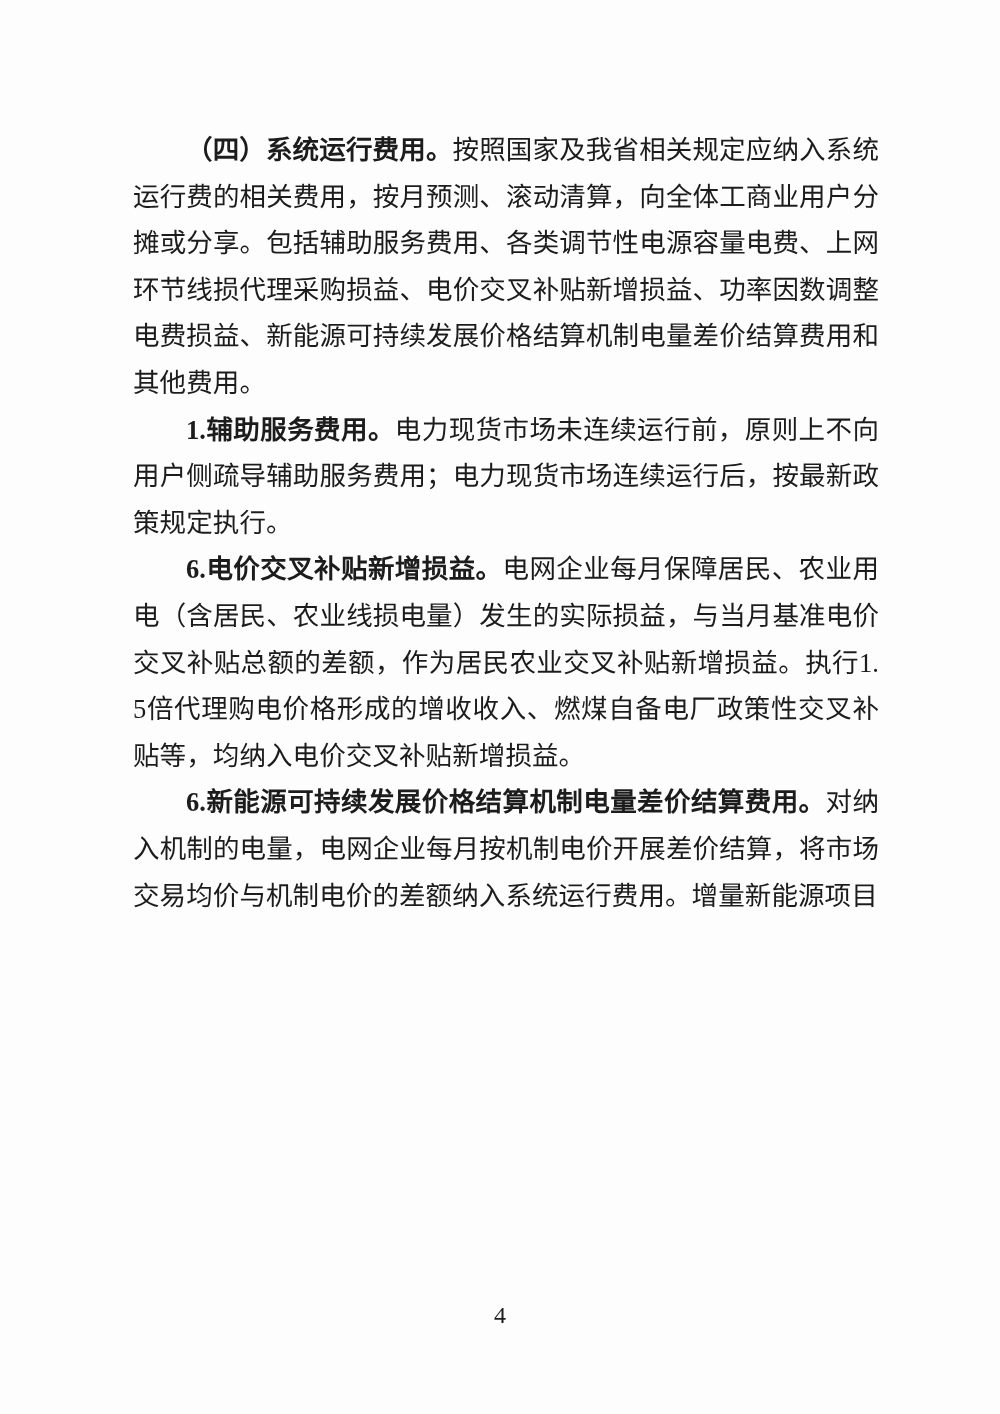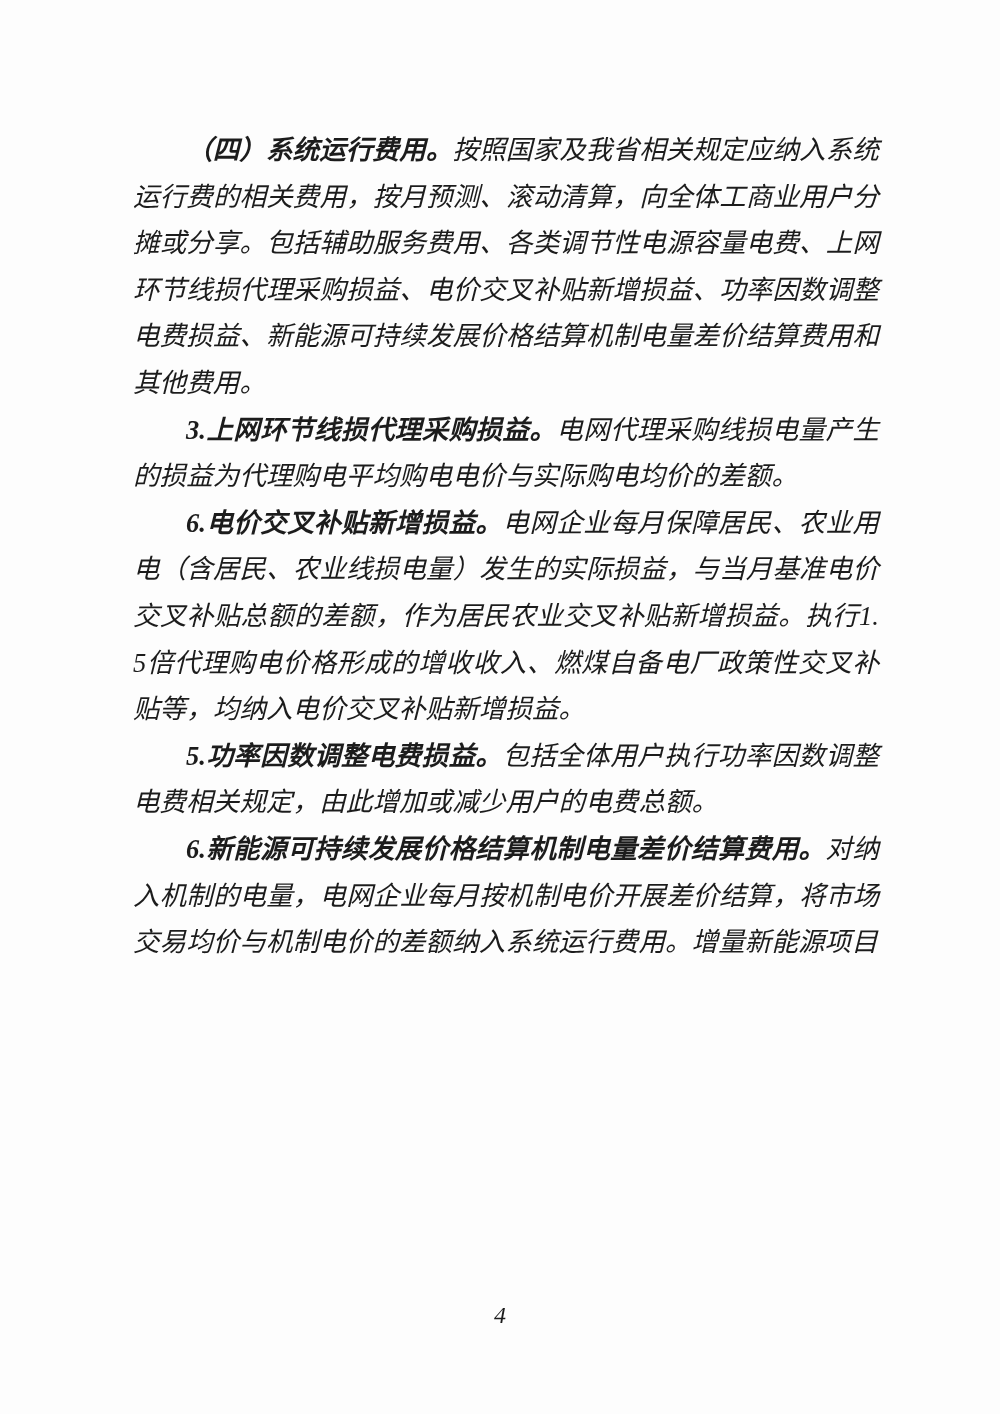--- a/index.html
+++ b/index.html
@@ -9,21 +9,20 @@
   }
   .page {
     position: relative;
     width: 1000px;
     height: 1414px;
     background: #fdfdfd;
     font-family: "Liberation Serif", "DejaVu Serif", serif;
     color: #1c1c1c;
     overflow: hidden;
     box-sizing: border-box;
-    font-style: italic;
   }
   .content {
     position: absolute;
     left: 133px;
     top: 127px;
     width: 746px;
   }
   .para {
     margin: 0;
     font-size: 26.5px;
@@ -49,26 +48,25 @@
   }
 </style>
 </head>
 <body>
 
 <div class="page">
   <div class="content">
 
     <p class="para"><span class="lead">（四）系统运行费用。</span><span class="body-text">按照国家及我省相关规定应纳入系统运行费的相关费用，按月预测、滚动清算，向全体工商业用户分摊或分享。包括辅助服务费用、各类调节性电源容量电费、上网环节线损代理采购损益、电价交叉补贴新增损益、功率因数调整电费损益、新能源可持续发展价格结算机制电量差价结算费用和其他费用。</span></p>
 
+    <p class="para"><span class="lead">1.辅助服务费用。</span><span class="body-text">电力现货市场未连续运行前，原则上不向用户侧疏导辅助服务费用；电力现货市场连续运行后，按最新政策规定执行。</span></p>
 
 
-    <p class="para"><span class="lead">3.上网环节线损代理采购损益。</span><span class="body-text">电网代理采购线损电量产生的损益为代理购电平均购电电价与实际购电均价的差额。</span></p>
 
     <p class="para"><span class="lead">6.电价交叉补贴新增损益。</span><span class="body-text">电网企业每月保障居民、农业用电（含居民、农业线损电量）发生的实际损益，与当月基准电价交叉补贴总额的差额，作为居民农业交叉补贴新增损益。执行1.5倍代理购电价格形成的增收收入、燃煤自备电厂政策性交叉补贴等，均纳入电价交叉补贴新增损益。</span></p>
 
-    <p class="para"><span class="lead">5.功率因数调整电费损益。</span><span class="body-text">包括全体用户执行功率因数调整电费相关规定，由此增加或减少用户的电费总额。</span></p>
 
     <p class="para"><span class="lead">6.新能源可持续发展价格结算机制电量差价结算费用。</span><span class="body-text">对纳入机制的电量，电网企业每月按机制电价开展差价结算，将市场交易均价与机制电价的差额纳入系统运行费用。增量新能源项目</span></p>
 
   </div>
 
   <div class="page-number">4</div>
 </div>
 
 </body></html>

